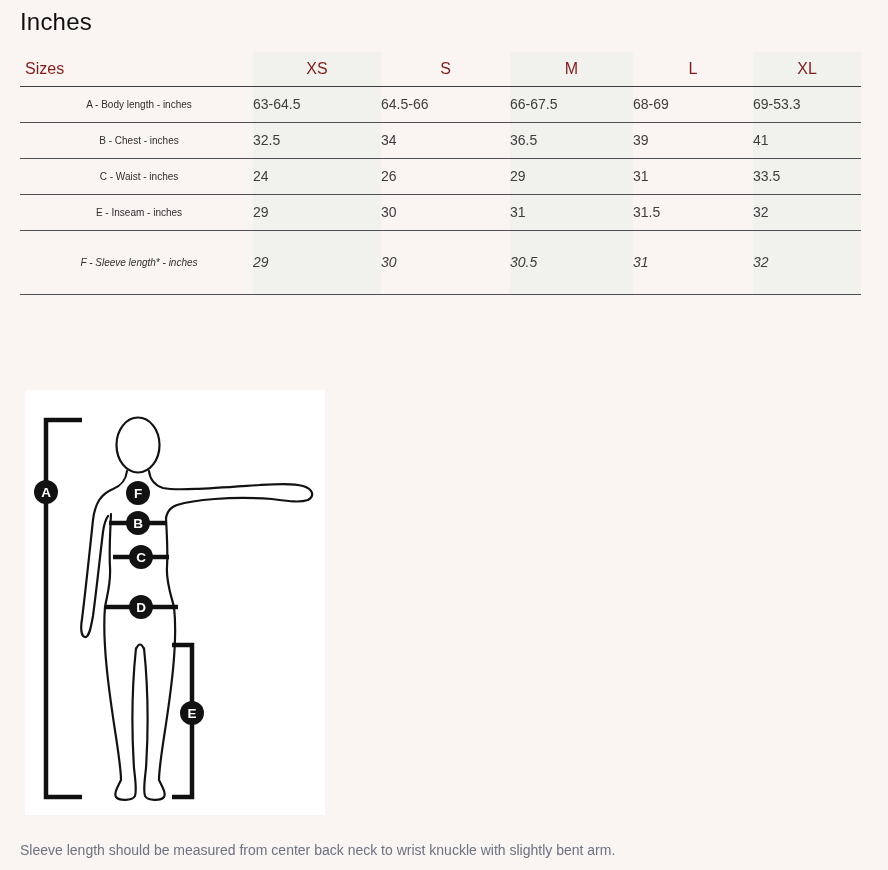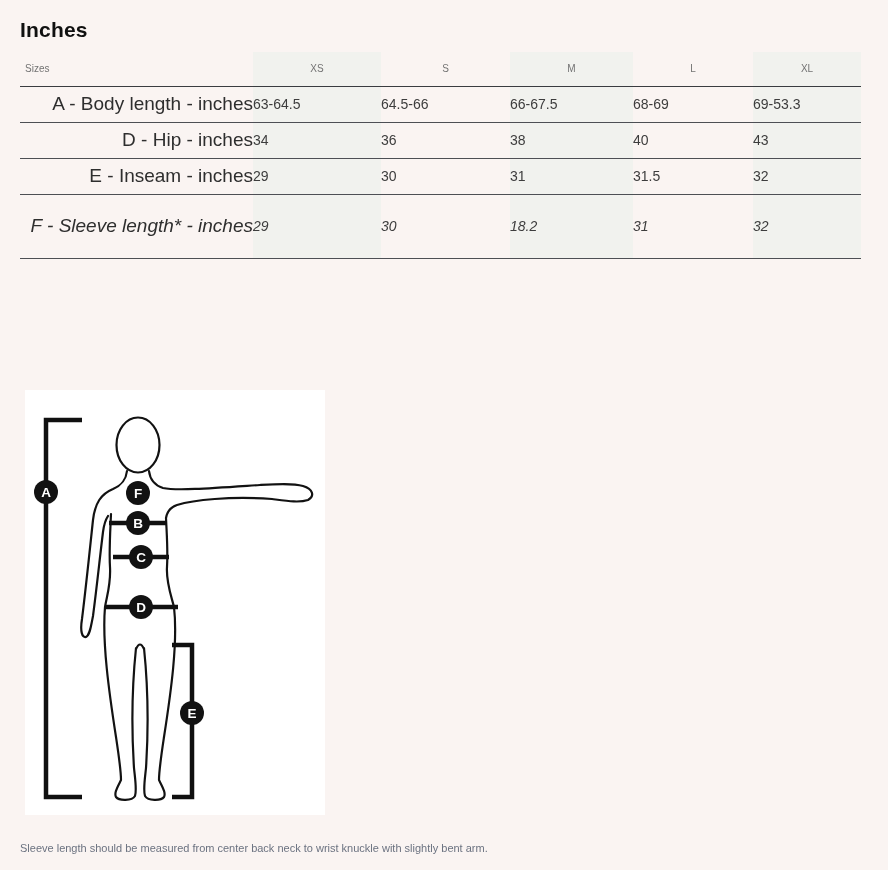--- a/index.html
+++ b/index.html
@@ -6,44 +6,44 @@
     --page_bg:#faf4f2; --stripe:#f1f2ee; --panel_bg:#ffffff;
     --line:#4d4f54; --header_line:#3a3c40;
     --title_ink:#101010; --label_ink:#2e2e2e; --value_ink:#3d3d3d;
     --footnote_ink:#6b7280; --figure_ink:#121212;
   }
   *{margin:0;padding:0;box-sizing:border-box;}
   html,body{background:var(--page_bg);}
   body{font-family:"Liberation Sans","DejaVu Sans",sans-serif;}
   .page{position:relative;width:888px;height:870px;background:var(--page_bg);overflow:hidden;}
 
-  .title{position:absolute;left:20px;top:18px;font-size:21px;font-weight:700;
+  .title{position:absolute;left:20px;top:8px;font-size:24px;font-weight:400;
          color:var(--title_ink);letter-spacing:.2px;}
 
   table.size-table{position:absolute;left:20px;top:52px;width:841px;
          border-collapse:collapse;table-layout:fixed;}
   table.size-table th,table.size-table td{font-weight:400;vertical-align:middle;}
   thead tr{height:34px;}
   tbody tr{height:36px;}
   tbody tr.tall{height:64px;font-style:italic;}
   thead tr{border-bottom:1px solid var(--header_line);}
   tbody tr{border-bottom:1px solid var(--line);}
-  th{font-size:10px;font-weight:700;color:#737373;text-align:center;}
+  th{font-size:16px;font-weight:700;color:#7f1d1d;text-align:center;}
   th.label-col{text-align:left;padding-left:5px;}
-  td.label-col{font-size:19px;color:var(--label_ink);text-align:right;padding-left:5px;}
+  td.label-col{font-size:10px;color:var(--label_ink);text-align:center;padding-left:5px;}
   td.num{font-size:14px;color:var(--value_ink);text-align:left;}
   .shade{background:var(--stripe);}
 
   .diagram-panel{position:absolute;left:25px;top:390px;width:300px;height:425px;
          background:var(--panel_bg);}
   .diagram-panel svg{display:block;}
   .badge-letter{font-family:"Liberation Sans","DejaVu Sans",sans-serif;
          font-size:13.5px;font-weight:700;fill:#ffffff;text-anchor:middle;}
 
-  .footnote{position:absolute;left:20px;top:842px;font-size:11px;color:var(--footnote_ink);}
+  .footnote{position:absolute;left:20px;top:842px;font-size:14px;color:var(--footnote_ink);}
 </style>
 </head>
 <body>
 
 <div class="page">
 
   <h1 class="title">Inches</h1>
 
   <table class="size-table">
     <colgroup>
@@ -67,40 +67,48 @@
     <tbody>
       <tr>
         <td class="label-col">A - Body length - inches</td>
         <td class="num shade">63-64.5</td>
         <td class="num">64.5-66</td>
         <td class="num shade">66-67.5</td>
         <td class="num">68-69</td>
         <td class="num shade">69-53.3</td>
       </tr>
       <tr>
-        <td class="label-col">D - Hip - inches</td>
-        <td class="num shade">34</td>
-        <td class="num">36</td>
-        <td class="num shade">38</td>
-        <td class="num">40</td>
-        <td class="num shade">43</td>
+        <td class="label-col">B - Chest - inches</td>
+        <td class="num shade">32.5</td>
+        <td class="num">34</td>
+        <td class="num shade">36.5</td>
+        <td class="num">39</td>
+        <td class="num shade">41</td>
+      </tr>
+      <tr>
+        <td class="label-col">C - Waist - inches</td>
+        <td class="num shade">24</td>
+        <td class="num">26</td>
+        <td class="num shade">29</td>
+        <td class="num">31</td>
+        <td class="num shade">33.5</td>
       </tr>
       <tr>
         <td class="label-col">E - Inseam - inches</td>
         <td class="num shade">29</td>
         <td class="num">30</td>
         <td class="num shade">31</td>
         <td class="num">31.5</td>
         <td class="num shade">32</td>
       </tr>
       <tr class="tall">
         <td class="label-col">F - Sleeve length* - inches</td>
         <td class="num shade">29</td>
         <td class="num">30</td>
-        <td class="num shade">18.2</td>
+        <td class="num shade">30.5</td>
         <td class="num">31</td>
         <td class="num shade">32</td>
       </tr>
     </tbody>
   </table>
 
   <div class="diagram-panel">
     <svg width="300" height="425" viewBox="0 0 300 425">
 
       <g fill="none" stroke="#121212" stroke-width="2.2" stroke-linecap="round" stroke-linejoin="round">

